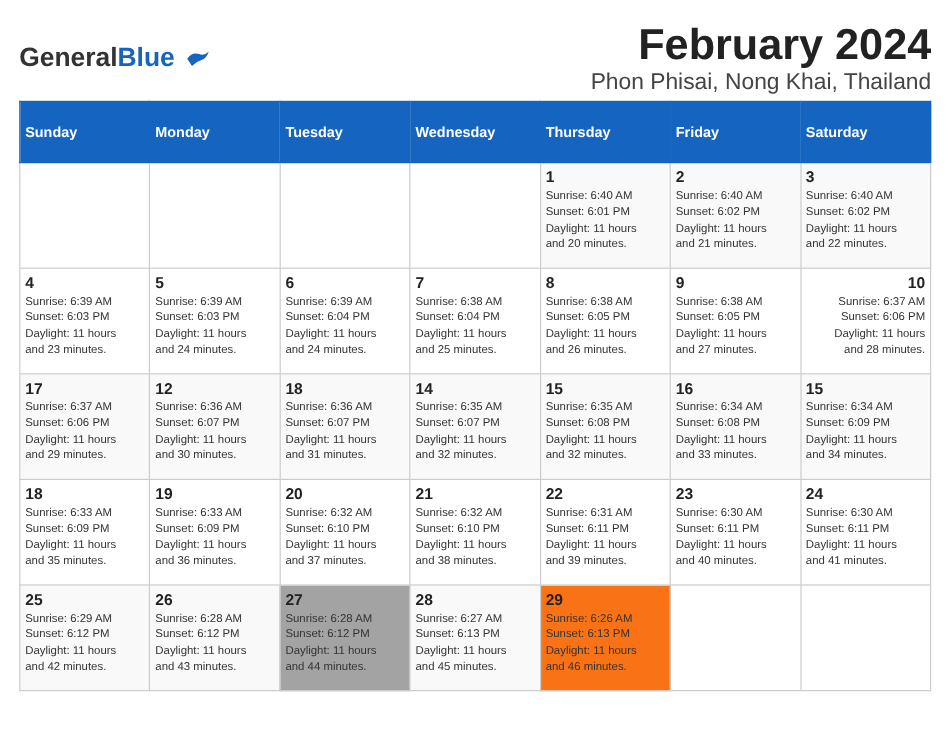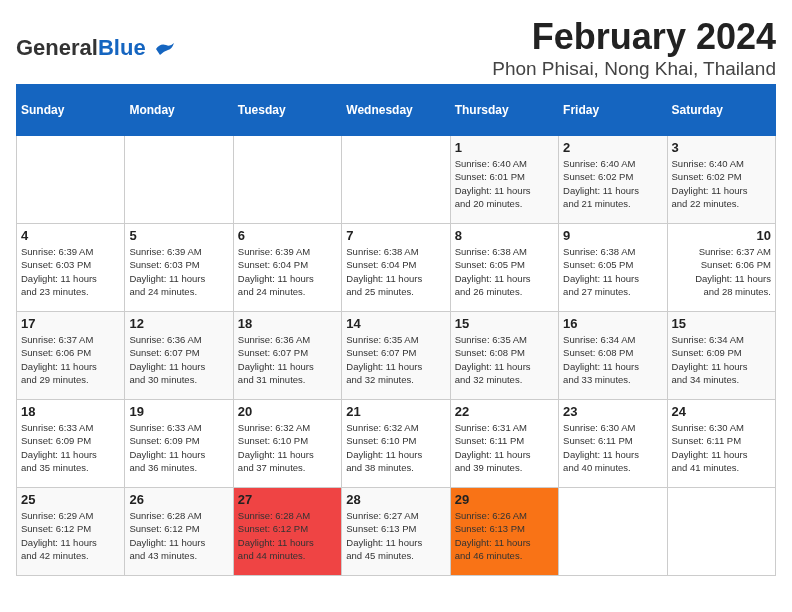--- a/index.html
+++ b/index.html
@@ -297,21 +297,21 @@
 Daylight: 11 hours
 and 42 minutes.</div>
         </td>
         <td style="background: rgb(249, 249, 249);">
           <span class="day-number">26</span>
           <div class="day-info" style="white-space: pre-line;">Sunrise: 6:28 AM
 Sunset: 6:12 PM
 Daylight: 11 hours
 and 43 minutes.</div>
         </td>
-        <td style="background: #ef4444;">
+        <td style="background: #a3a3a3;">
           <span class="day-number">27</span>
           <div class="day-info" style="white-space: pre-line;">Sunrise: 6:28 AM
 Sunset: 6:12 PM
 Daylight: 11 hours
 and 44 minutes.</div>
         </td>
         <td style="background: rgb(249, 249, 249);">
           <span class="day-number">28</span>
           <div class="day-info" style="white-space: pre-line;">Sunrise: 6:27 AM
 Sunset: 6:13 PM

